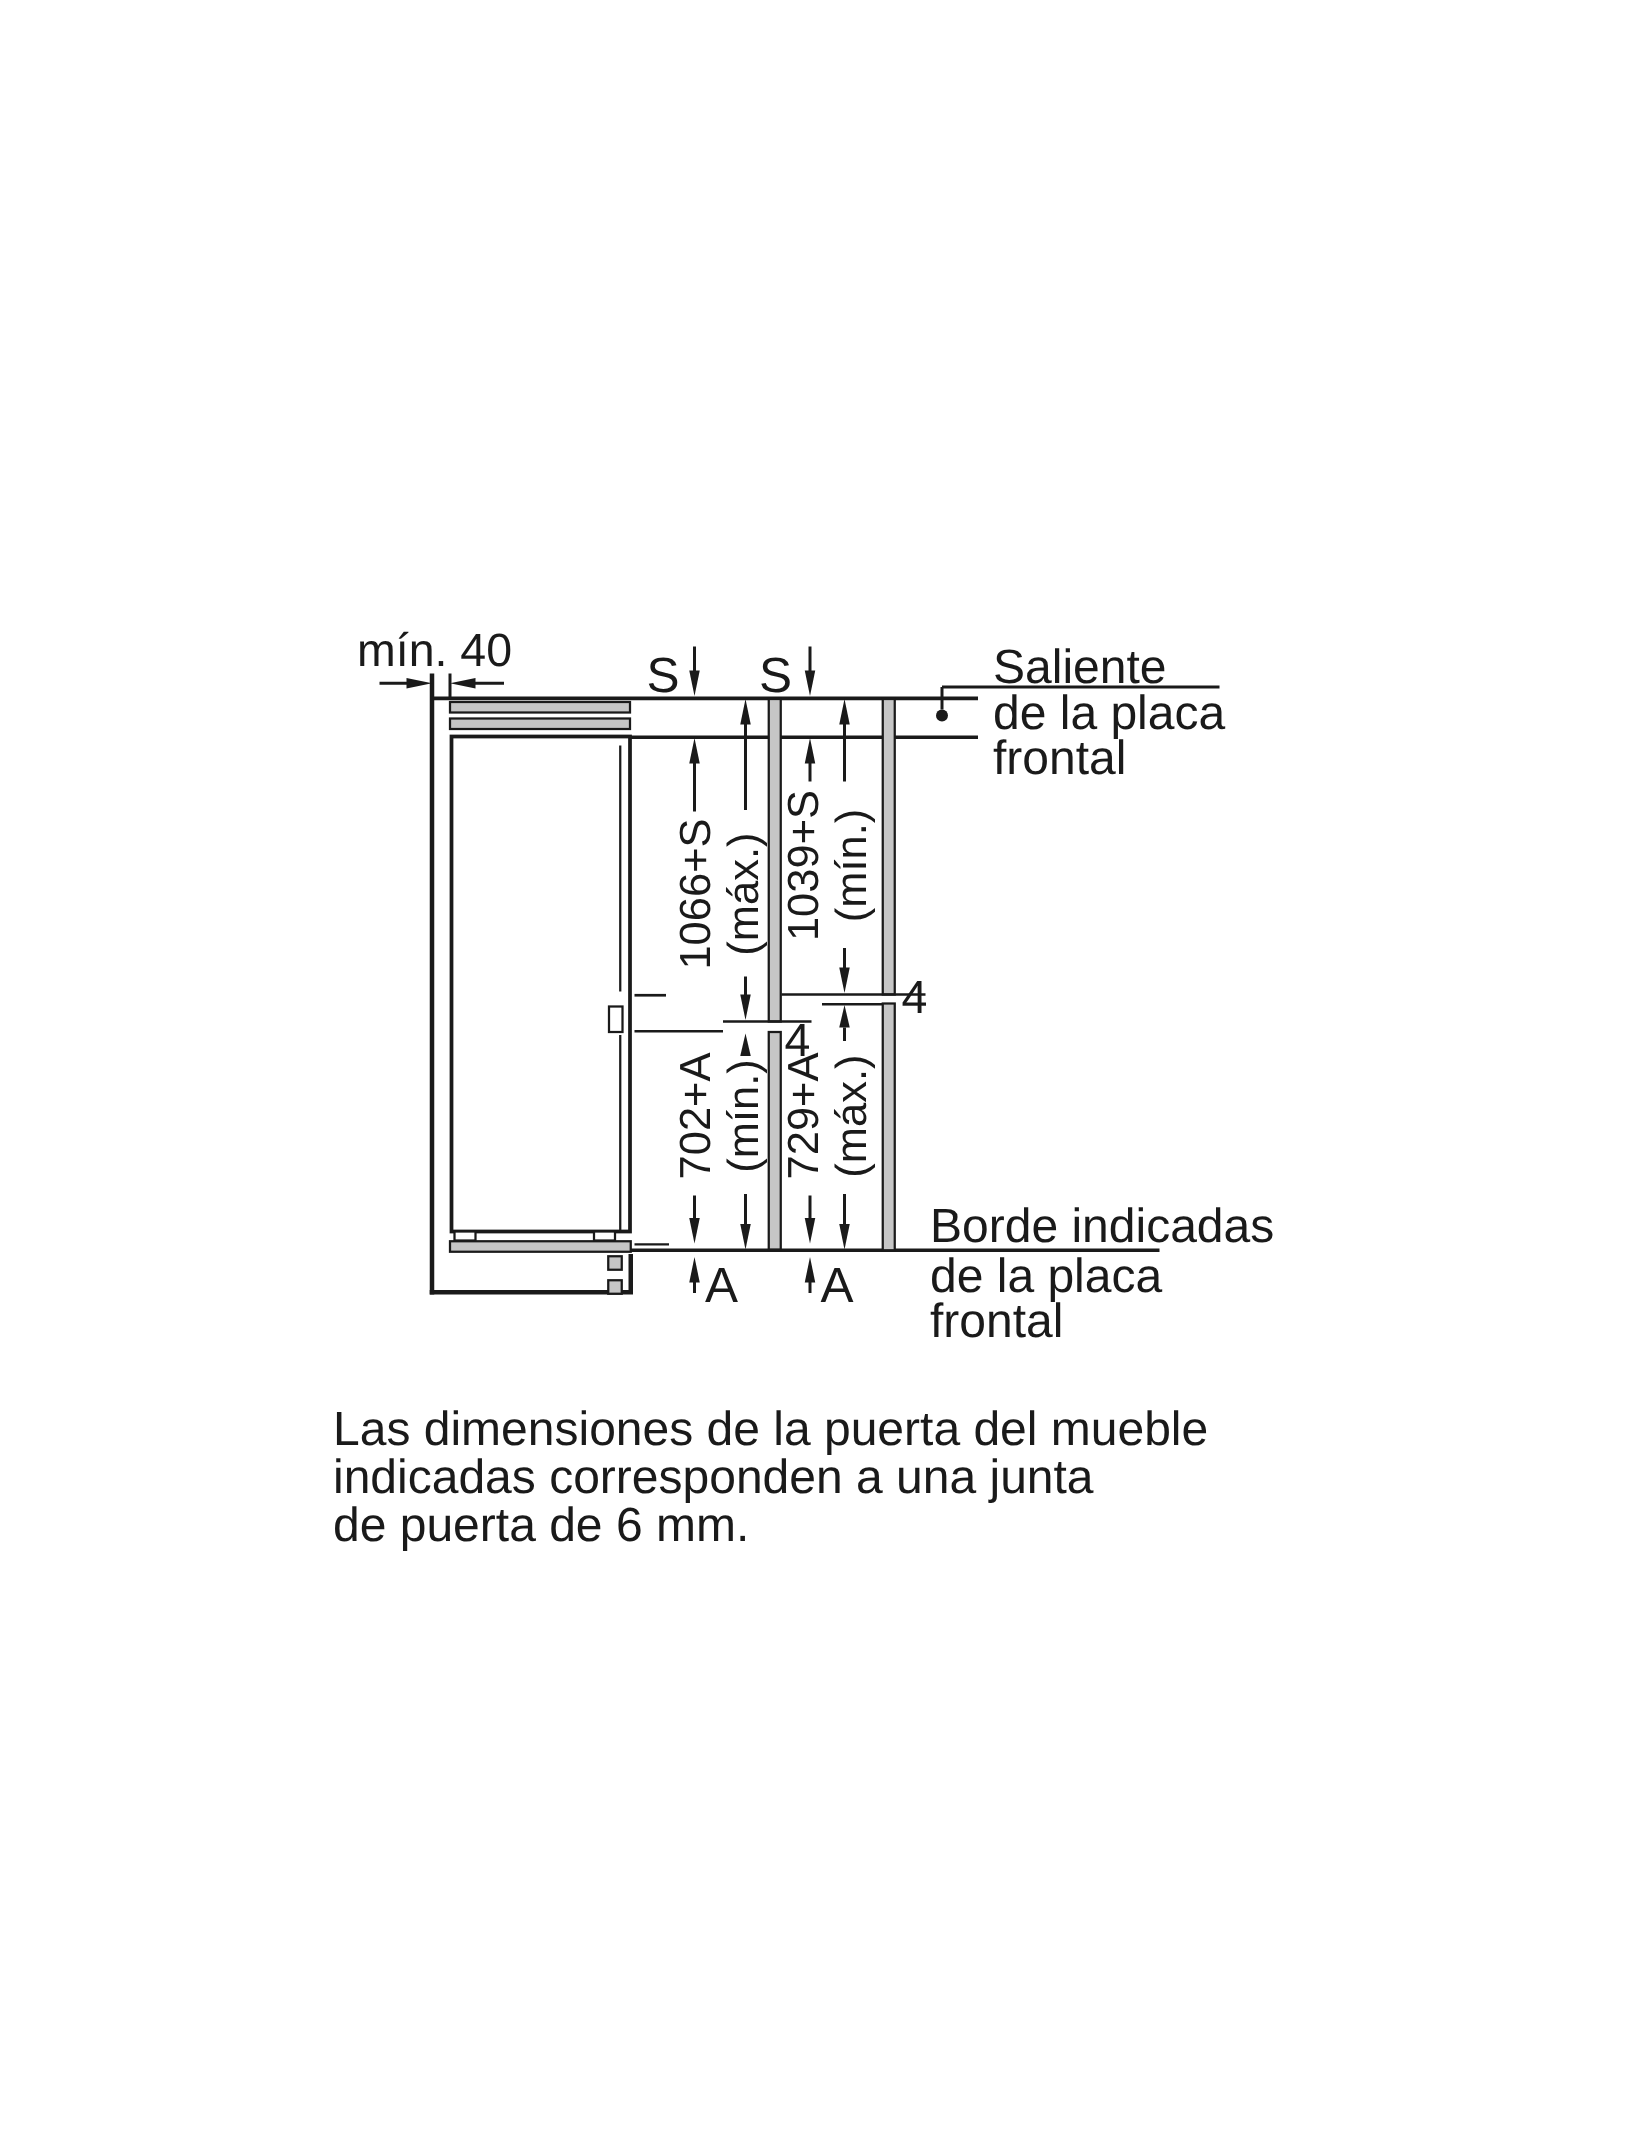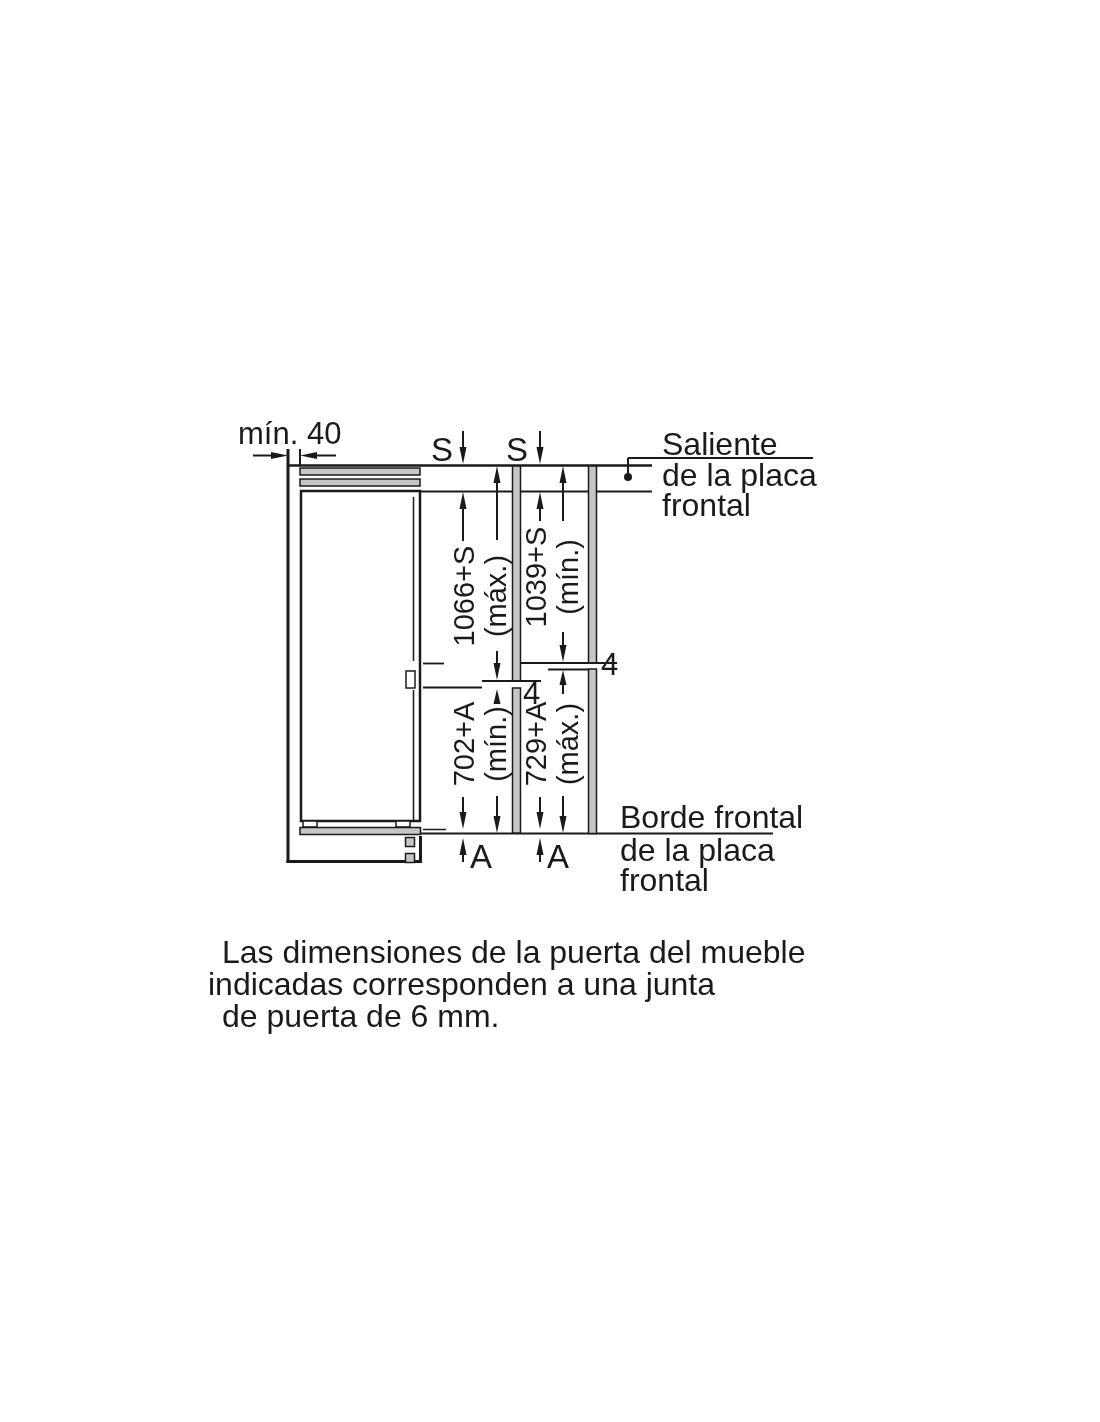--- a/index.html
+++ b/index.html
@@ -146,21 +146,21 @@
     <div>729+A</div>
     <div>(máx.)</div>
   </div>
 
   <div class="txt f31" style="left:523px;top:678px;">4</div>
   <div class="txt f31" style="left:601px;top:649px;">4</div>
 
   <div class="txt f33" style="left:470px;top:840px;">A</div>
   <div class="txt f33" style="left:547px;top:840px;">A</div>
 
-  <div class="txt f30" style="left:620px;top:802px;">Borde frontal</div>
+  <div class="txt f30" style="left:620px;top:802px;">Borde indicadas</div>
   <div class="txt f30" style="left:620px;top:835px;">de la placa</div>
   <div class="txt f30" style="left:620px;top:865px;">frontal</div>
 
   <div class="txt f30" style="left:222px;top:937px;">Las dimensiones de la puerta del mueble</div>
-  <div class="txt f30" style="left:208px;top:969px;">indicadas corresponden a una junta</div>
+  <div class="txt f30" style="left:222px;top:969px;">indicadas corresponden a una junta</div>
   <div class="txt f30" style="left:222px;top:1001px;">de puerta de 6 mm.</div>
 
 </div>
 
 </body></html>

